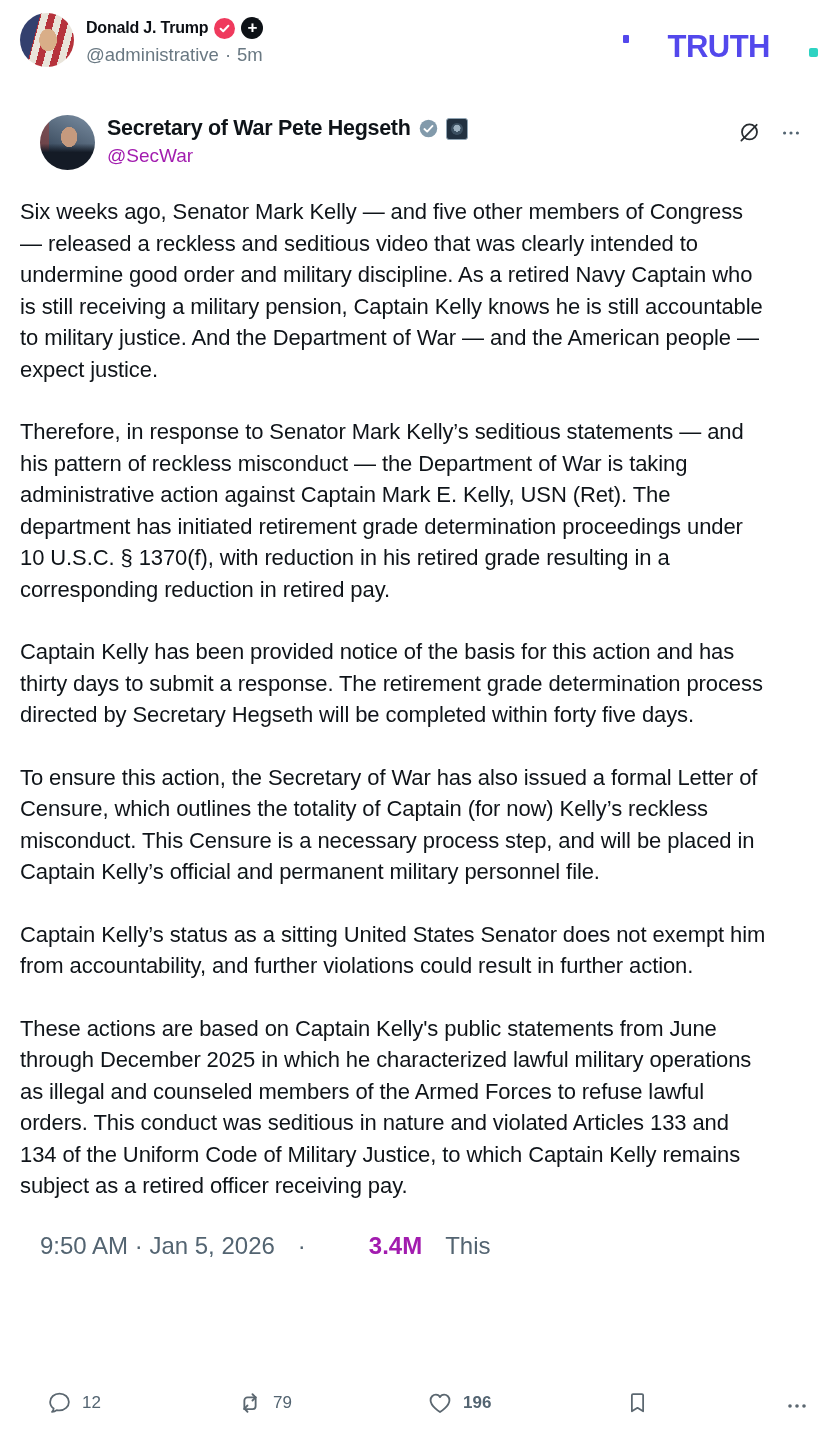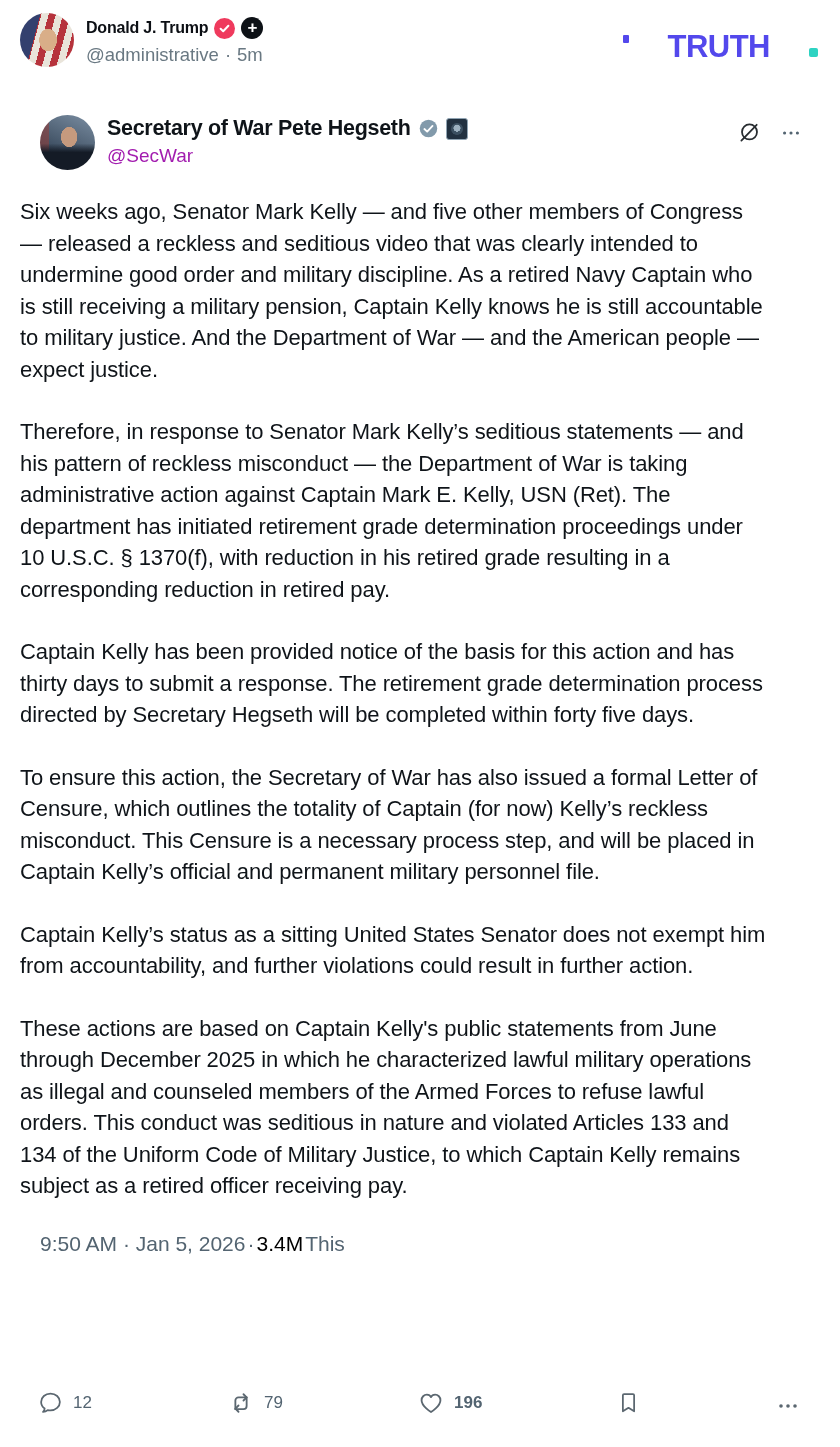--- a/index.html
+++ b/index.html
@@ -45,24 +45,24 @@
   .author{font-size:21.5px;font-weight:700;color:#0f1419;letter-spacing:-0.3px;}
   .affiliation{width:20px;height:20px;background:#223140;border:1px solid #90a4b3;border-radius:3px;position:relative;flex:none;}
   .affiliation::after{content:"";position:absolute;inset:4px;border-radius:50%;
     background:radial-gradient(circle at 50% 42%, #9db1c0 0 38%, #3c5061 39% 75%, rgba(0,0,0,0) 76%);}
   .post-handle{font-size:19px;color:#a21caf;margin-top:4px;}
   .header-actions{position:absolute;right:38px;top:5px;display:flex;gap:18px;align-items:center;}
   .iconbtn{display:flex;align-items:center;justify-content:center;}
   
   .post-body{padding:0 20px;margin-top:26px;}
   .post-body p{margin:0 0 31px 0;font-size:22px;line-height:31.5px;max-width:748px;letter-spacing:-0.1px;color:#0f1419;}
-  .timestamp-row{padding:0 40px;margin-top:-1px;font-size:21px;color:#536471;display:flex;gap:2px;align-items:baseline;}
-  .views-count{color:#000000;font-weight:400;}
+  .timestamp-row{padding:0 40px;margin-top:-1px;font-size:24px;color:#536471;display:flex;gap:23px;align-items:baseline;}
+  .views-count{color:#a21caf;font-weight:700;margin-left:40px;}
   
-  .action-bar{position:absolute;left:0;top:1390px;width:724px;height:42px;}
+  .action-bar{position:absolute;left:9px;top:1390px;width:724px;height:42px;}
   .action{position:absolute;top:0;display:flex;align-items:center;gap:10px;color:#536471;font-size:17px;}
   .action.reply{left:38px;} .action.retruth{left:228px;} .action.like{left:418px;font-weight:bold;}
   .action.bookmark{left:616px;} .action.more{left:776px;top:4px;}
   svg{display:block;}
 </style>
 </head>
 <body>
 
 <div>
 

